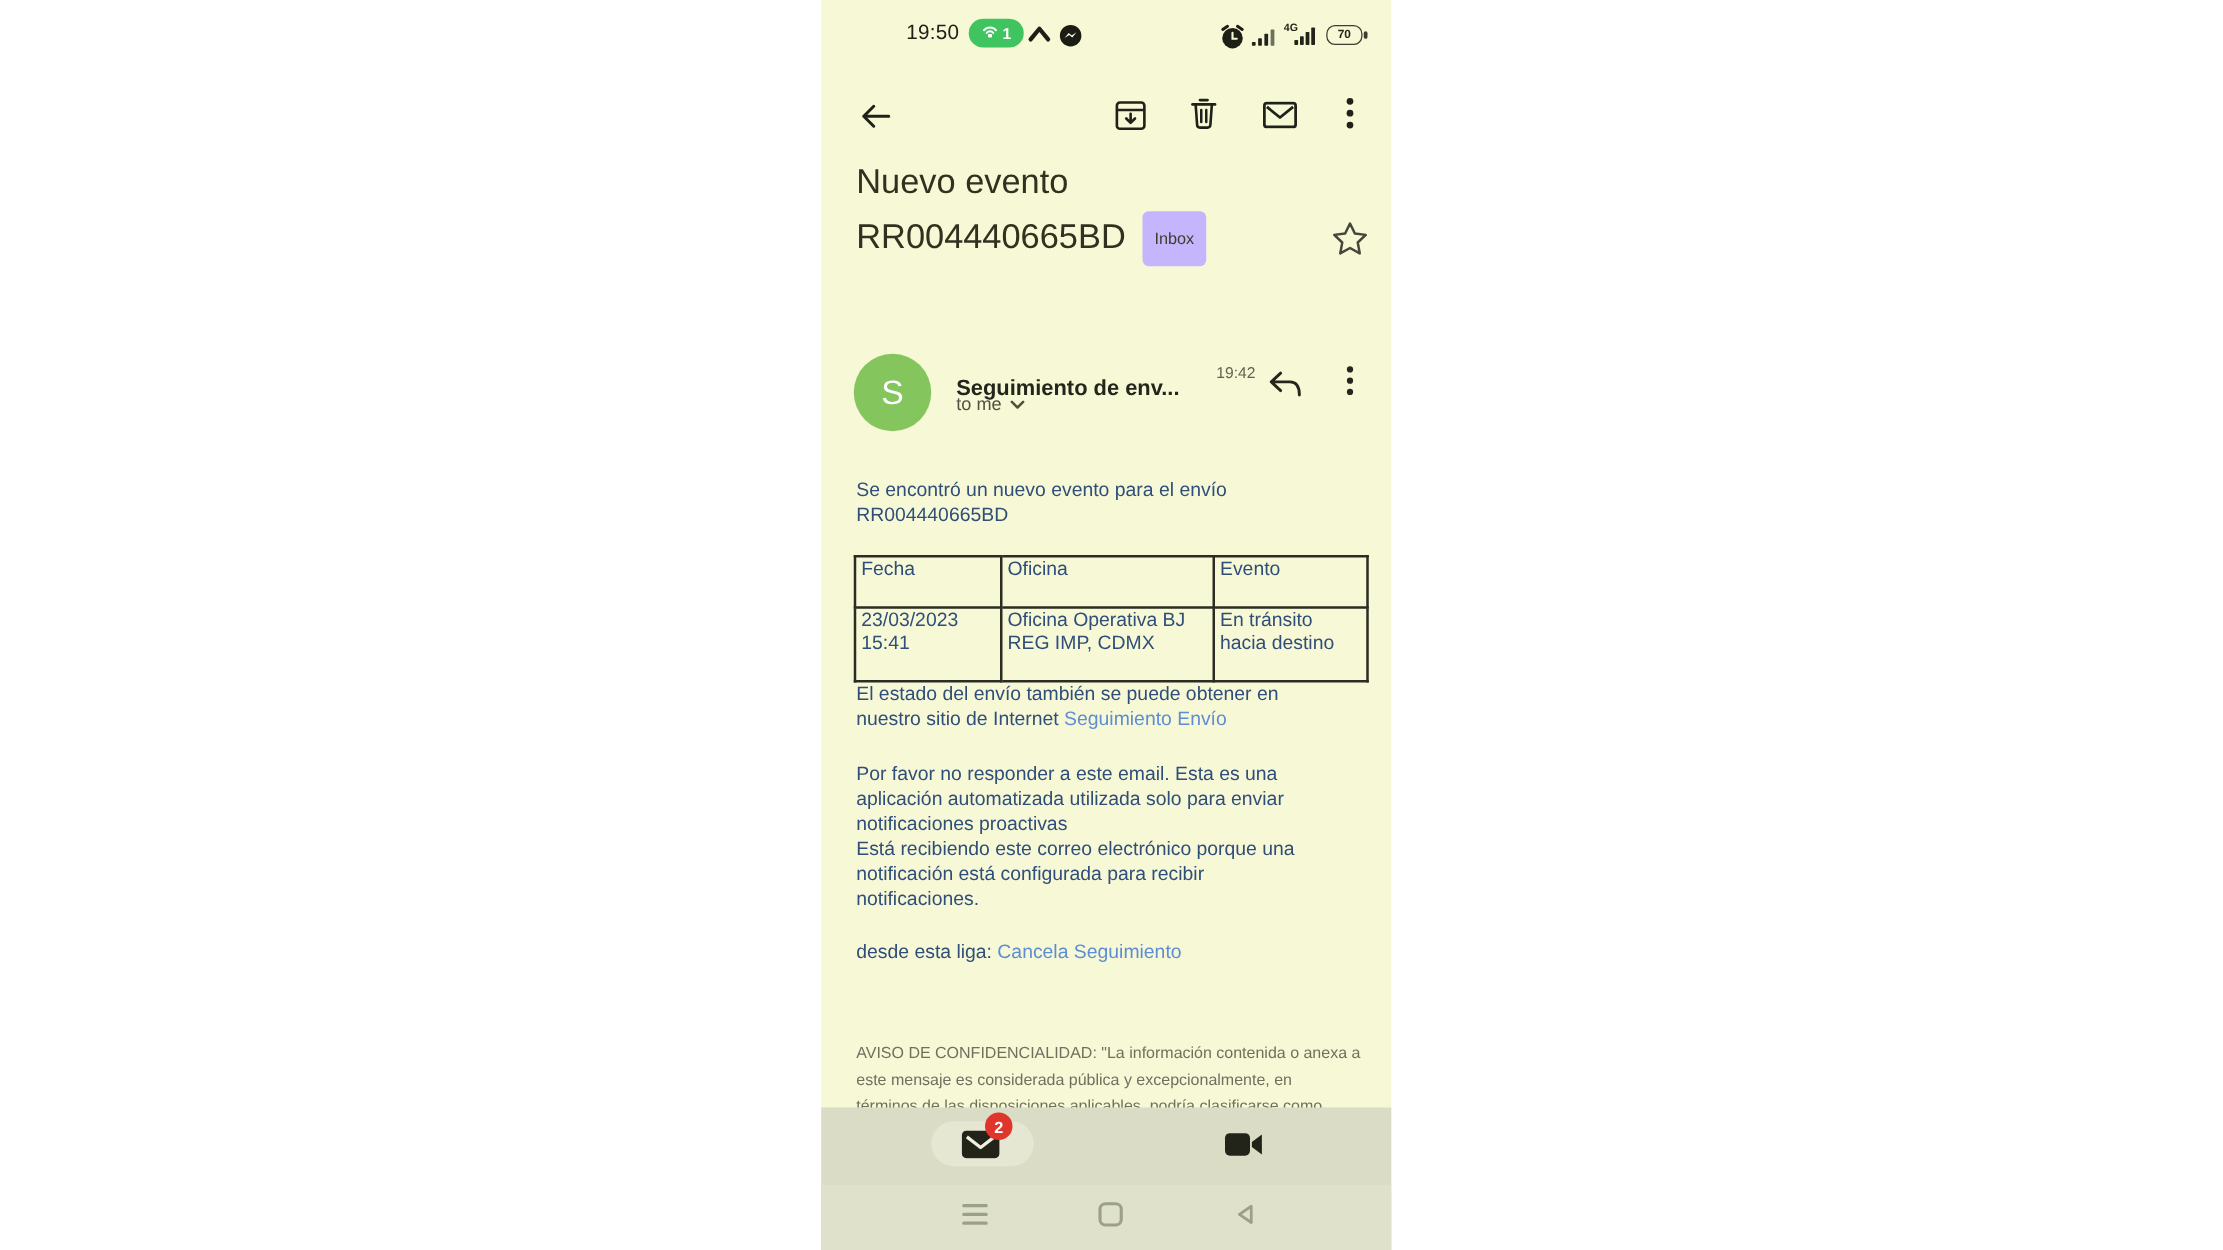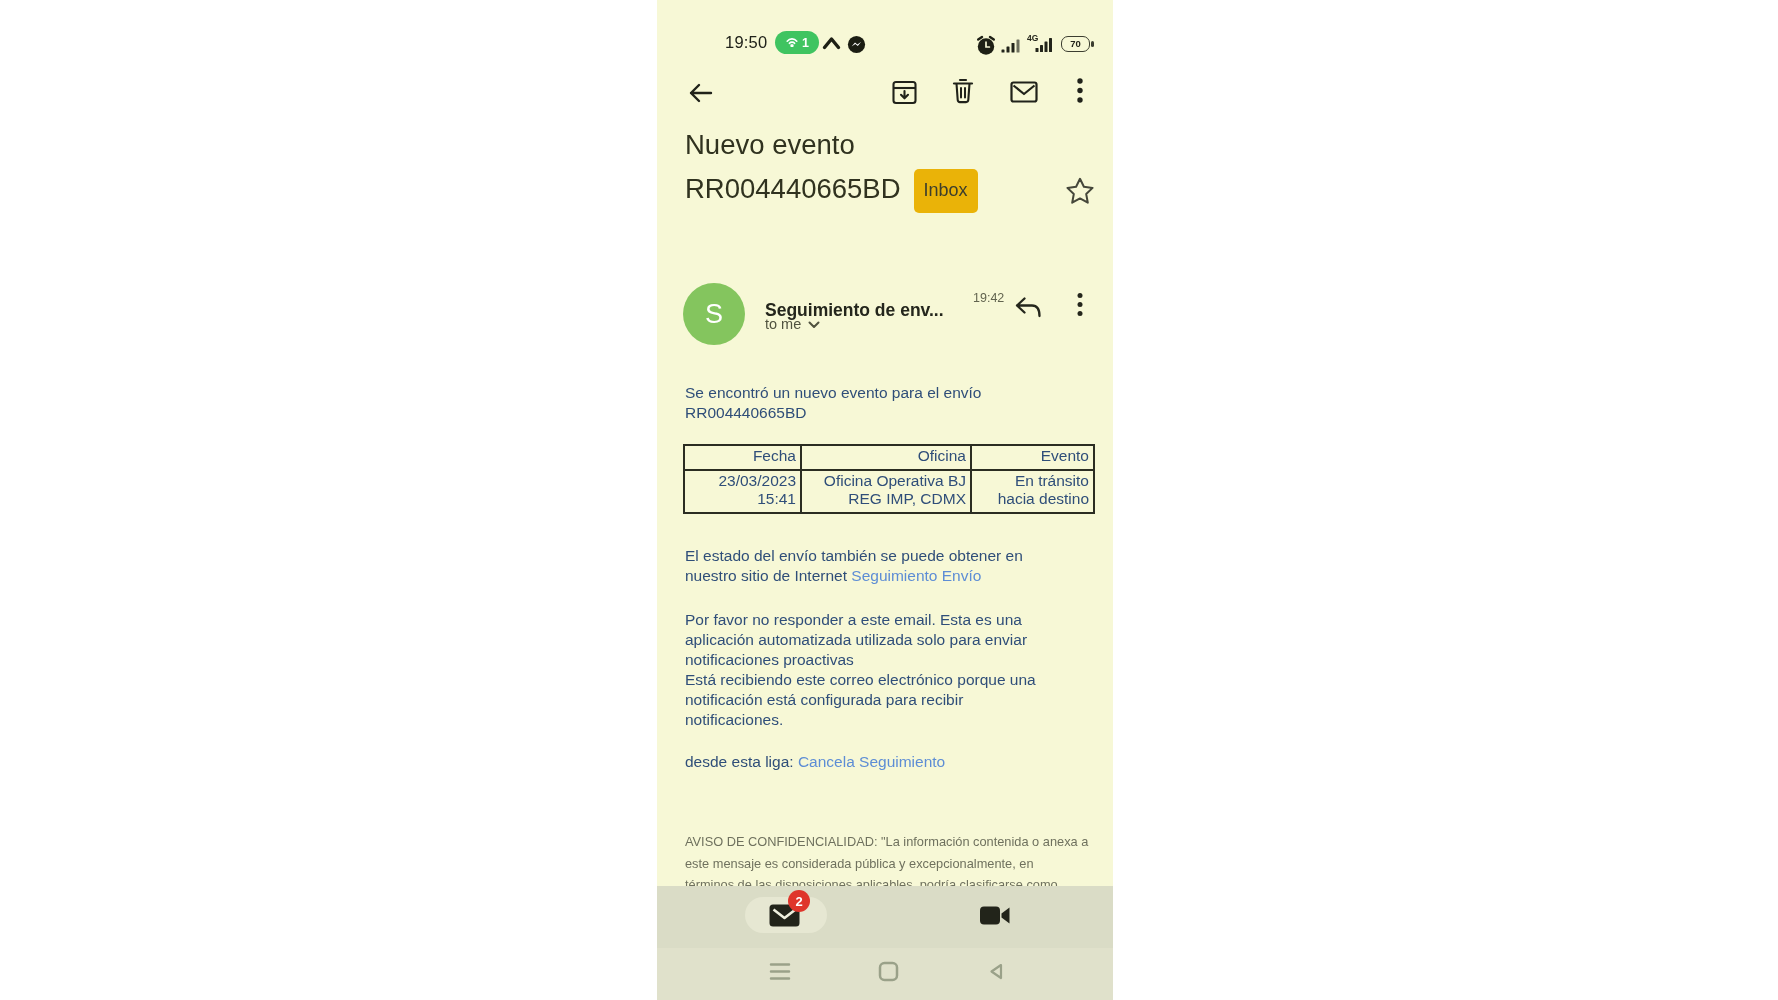--- a/index.html
+++ b/index.html
@@ -2,58 +2,58 @@
 <html><head>
 <meta charset="utf-8">
 <style>
   * { margin:0; padding:0; box-sizing:border-box; }
   html,body { background:#ffffff; }
   body { font-family:"Liberation Sans", sans-serif; }
   .stage { position:relative; width:1778px; height:1000px; background:#ffffff; overflow:hidden; }
   .phone { position:absolute; left:657px; top:0; width:456px; height:1000px; background:#f7f8d6; }
 
   
-  .statusbar { position:absolute; left:0; top:0; width:380px; height:52px;margin-top:16px; }
+  .statusbar { position:absolute; left:0; top:0; width:380px; height:52px; }
   .sb-time { position:absolute; left:68px; top:17px; font-size:16.5px; font-weight:500; color:#20221a; letter-spacing:.2px; }
   .sb-pill { position:absolute; left:118px; top:15px; width:44px; height:23px; border-radius:12px; background:#3fc460; display:flex; align-items:center; justify-content:center; gap:3px; }
   .sb-pill .cnt { color:#ffffff; font-size:12.5px; font-weight:700; }
   .sb-caret { position:absolute; left:165px; top:20px; }
   .sb-msgr { position:absolute; left:190px; top:19px; }
   .sb-alarm { position:absolute; left:318px; top:19px; }
   .sb-bars1 { position:absolute; left:344px; top:22px; }
   .sb-4g { position:absolute; left:370px; top:17px; }
   .sb-batt { position:absolute; left:404px; top:20px; width:34px; height:16px; }
   .sb-batt .shell { position:absolute; left:0; top:0; width:29px; height:16px; border:1.6px solid #3c3e30; border-radius:7px; }
   .sb-batt .nub { position:absolute; left:30px; top:5px; width:3px; height:6px; border-radius:1.5px; background:#3c3e30; }
   .sb-batt .lvl { position:absolute; left:0; top:2px; width:29px; text-align:center; font-size:9.5px; font-weight:600; color:#22241a; }
 
   
   .toolbar { position:absolute; left:0; top:62px; width:456px; height:48px; }
   .tb-ic { position:absolute; cursor:pointer; }
 
   
   .subject { position:absolute; left:28px; top:125px; width:380px; font-size:27.5px; line-height:39px; color:#30321f; }
   .subject .row3 { display:flex; align-items:center; }
-  .chip { display:inline-block; margin-left:13px; margin-top:5px; padding:2px 10px 3px; background:#eab308; border-radius:5px; font-size:18px; color:#3c3e2c; }
+  .chip { display:inline-block; margin-left:13px; margin-top:5px; padding:2px 10px 3px; background:#c4b5fd; border-radius:5px; font-size:13px; color:#3c3e2c; }
   .star-btn { position:absolute; left:408px; top:176px; }
 
   
   .avatar { position:absolute; left:26px; top:283px; width:62px; height:62px; border-radius:50%; background:#84c55e; color:#ffffff; font-size:27px; display:flex; align-items:center; justify-content:center; }
   .sender-name { position:absolute; left:108px; top:287px; font-size:17.5px; font-weight:700; color:#24261c;margin-top:13px; }
   .sender-time { position:absolute; left:316px; top:291px; font-size:12.5px; color:#62644f; }
   .to-me { position:absolute; left:108px; top:316px; display:flex; align-items:center; gap:7px; font-size:14.5px; color:#50523f; cursor:pointer; }
   .reply-btn { position:absolute; left:356px; top:294px; }
   .sender-dots { position:absolute; left:419px; top:292px; }
 
   
   .pre { white-space:pre-line; }
   .bodytxt { color:#2f4e79; font-size:15.5px; line-height:20px; }
   .p-intro { position:absolute; left:28px; top:383px; width:410px; }
   .evt-table { position:absolute; left:26px; top:444px; width:410px; border-collapse:collapse; table-layout:fixed; }
-  .evt-table th, .evt-table td { border:2px solid #2b2d22; color:#2f4e79; font-weight:400; font-size:15.5px; text-align:right; line-height:18px; padding:1px 4px 4px; }
+  .evt-table th, .evt-table td { border:2px solid #2b2d22; color:#2f4e79; font-weight:400; font-size:15.5px; text-align:left; line-height:18px; padding:1px 4px 20px; }
   .evt-table th { height:20px; }
   .p-status { position:absolute; left:28px; top:546px; width:410px; }
   .p-noreply { position:absolute; left:28px; top:610px; width:410px; }
   .p-cancel { position:absolute; left:28px; top:751px; width:410px; line-height:21px; }
   .link { color:#5d8dd5; text-decoration:none; cursor:pointer; }
   .disclaimer { position:absolute; left:28px; top:831px; width:414px; font-size:12.8px; line-height:21.5px; color:#6f715e; }
 
   
   .band { position:absolute; left:0; top:886px; width:456px; height:114px; background:#dadcc6; }
   .navstrip { position:absolute; left:0; top:62px; width:456px; height:52px; background:#e0e1cb; }

